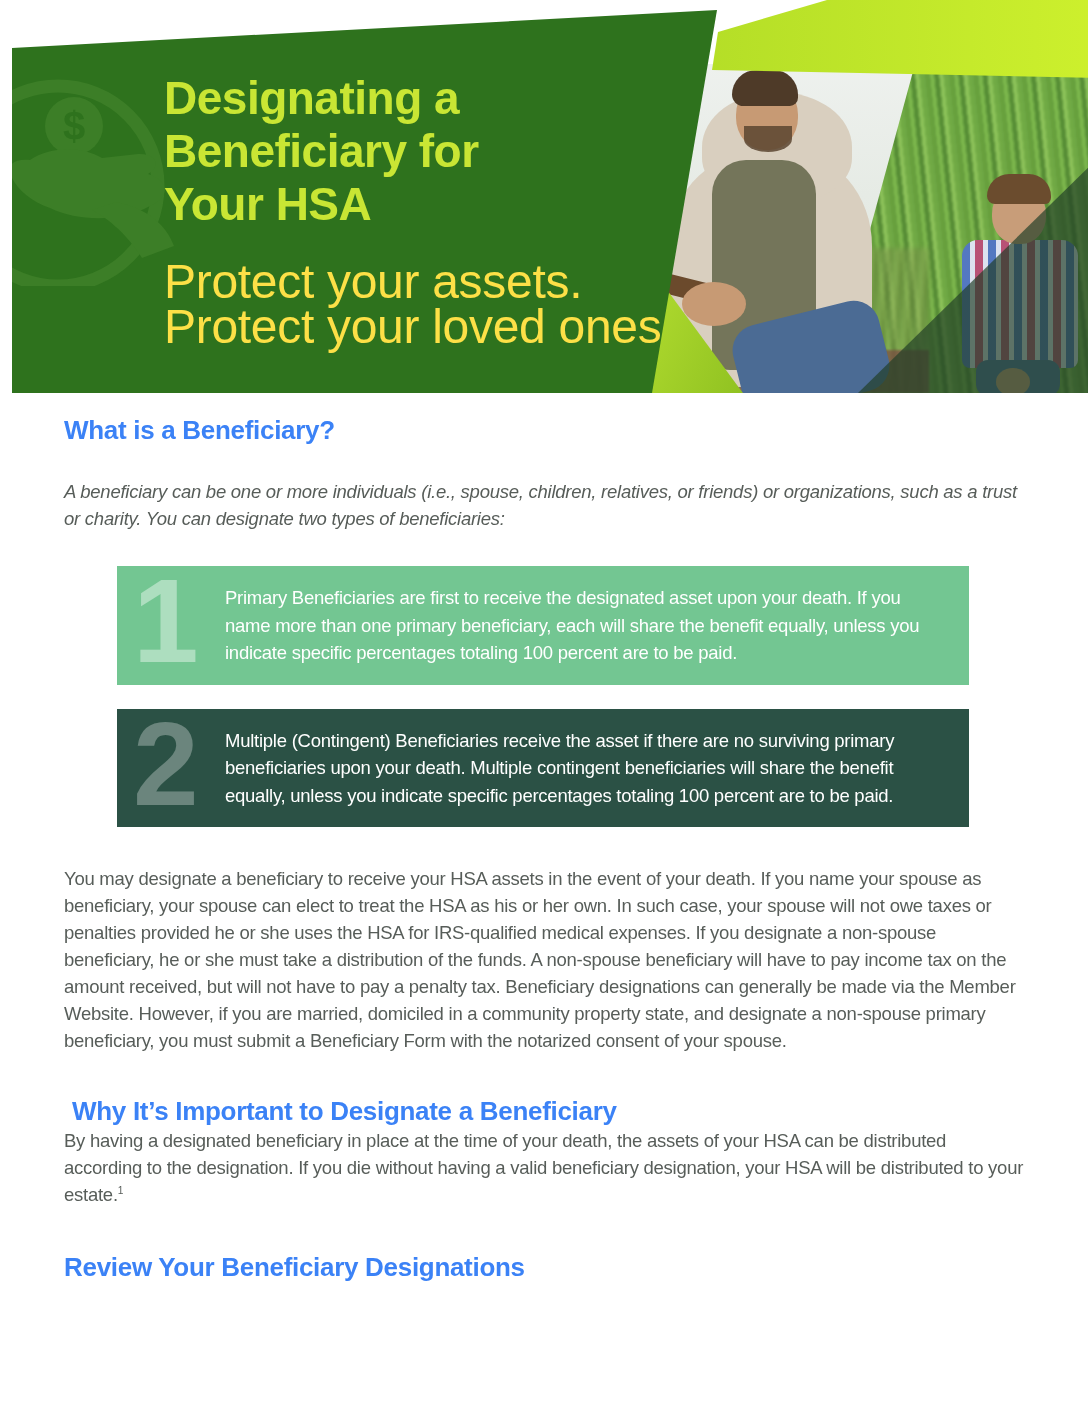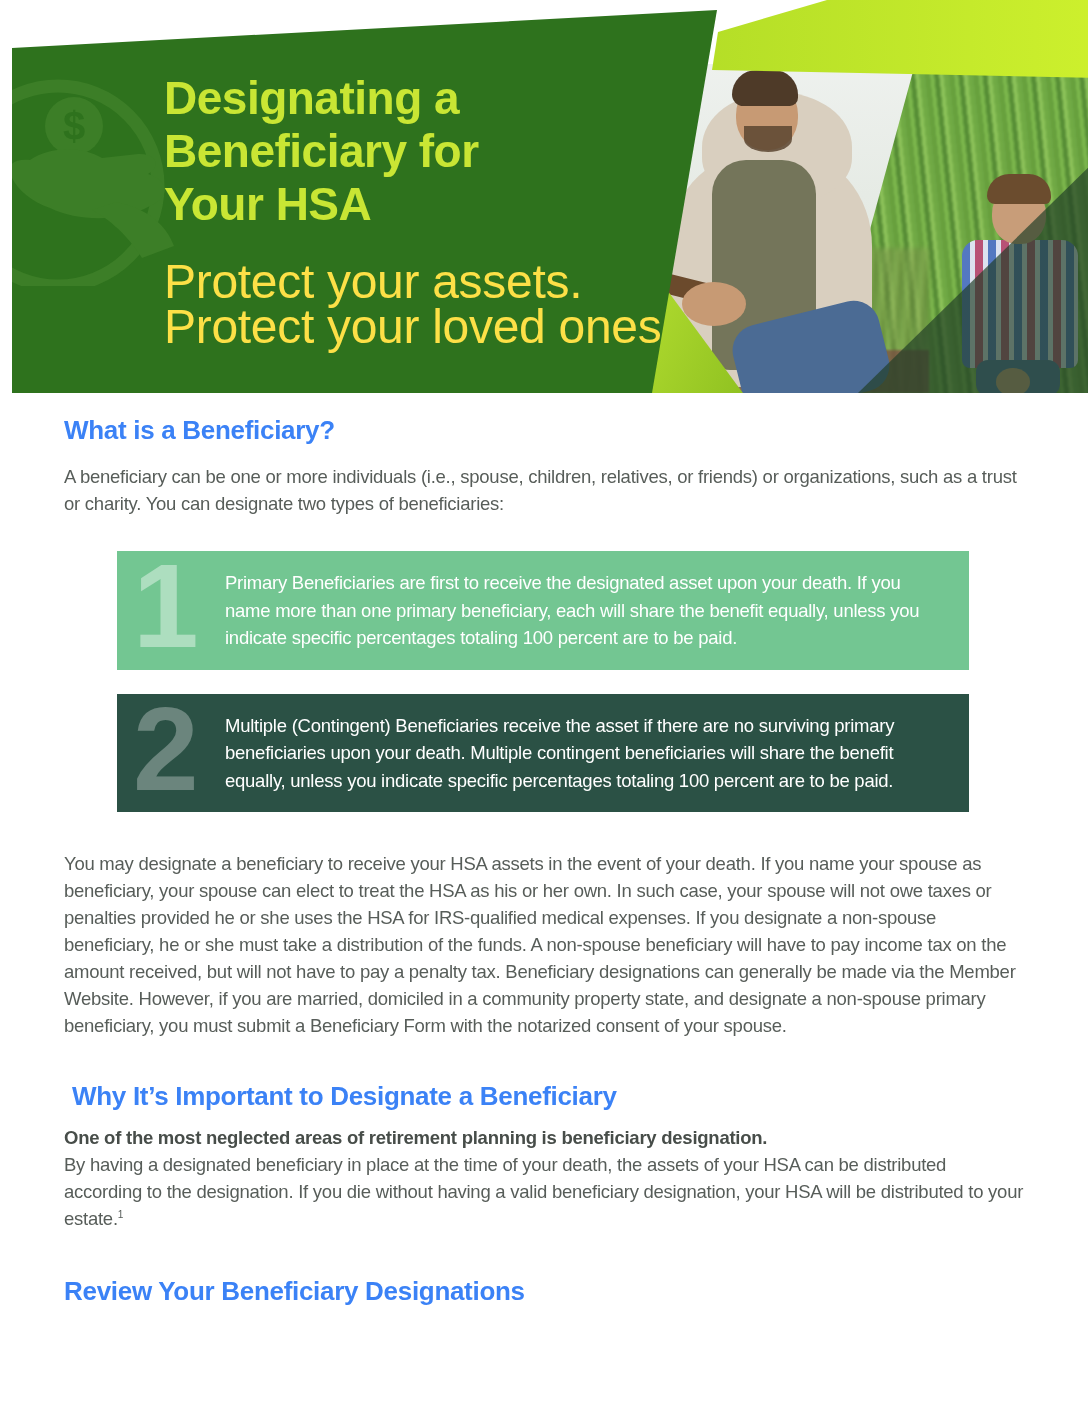--- a/index.html
+++ b/index.html
@@ -93,21 +93,21 @@
   }
 
   
   .content { position:absolute; left:64px; top:393px; width:964px; }
   h2.section-heading {
     color:#3b82f6; font-size:26px; font-weight:bold; letter-spacing:-0.3px; line-height:1.2;
   }
   p.body-text { font-size:18.5px; line-height:27px; letter-spacing:-0.25px; color:#575d59; }
   .mt-heading1 { margin-top:22px; }
   .mt-para { margin-top:13px; }
-  .mt-para2 { margin-top:17px; }
+  .mt-para2 { margin-top:32px;font-style:italic; }
 
   .callout {
     position:relative; margin-left:53px; margin-top:34px; width:852px;
     padding:18px 36px 18px 108px; color:#ffffff; overflow:hidden;
   }
   .callout-1 { background:#73c692; }
   .callout-2 { background:#2b5145; margin-top:24px; }
   .callout-number {
     position:absolute; left:16px; top:-4px; font-size:118px; font-weight:bold; line-height:1;
     color:rgba(255,255,255,.42);
@@ -188,18 +188,17 @@
   </div>
 
   <div class="callout callout-2">
     <div class="callout-number">2</div>
     <div class="callout-text"><span class="callout-lead">Multiple (Contingent) Beneficiaries</span><span> receive the asset if there are no surviving primary beneficiaries upon your death. Multiple contingent beneficiaries will share the benefit equally, unless you indicate specific percentages totaling 100 percent are to be paid.</span></div>
   </div>
 
   <p class="body-text mt-long">You may designate a beneficiary to receive your HSA assets in the event of your death. If you name your spouse as beneficiary, your spouse can elect to treat the HSA as his or her own. In such case, your spouse will not owe taxes or penalties provided he or she uses the HSA for IRS-qualified medical expenses. If you designate a non-spouse beneficiary, he or she must take a distribution of the funds. A non-spouse beneficiary will have to pay income tax on the amount received, but will not have to pay a penalty tax. Beneficiary designations can generally be made via the Member Website. However, if you are married, domiciled in a community property state, and designate a non-spouse primary beneficiary, you must submit a Beneficiary Form with the notarized consent of your spouse.</p>
 
   <h2 class="section-heading mt-h2">Why It’s Important to Designate a Beneficiary</h2>
-  <div class="bold-lead">One of the most neglected areas of retirement planning is beneficiary designation.</div>
   <p class="body-text"><span>By having a designated beneficiary in place at the time of your death, the assets of your HSA can be distributed according to the designation. If you die without having a valid beneficiary designation, your HSA will be distributed to your estate.</span><sup class="footnote">1</sup></p>
 
   <h2 class="section-heading mt-h3">Review Your Beneficiary Designations</h2>
 
 </div>
 
 </body></html>

